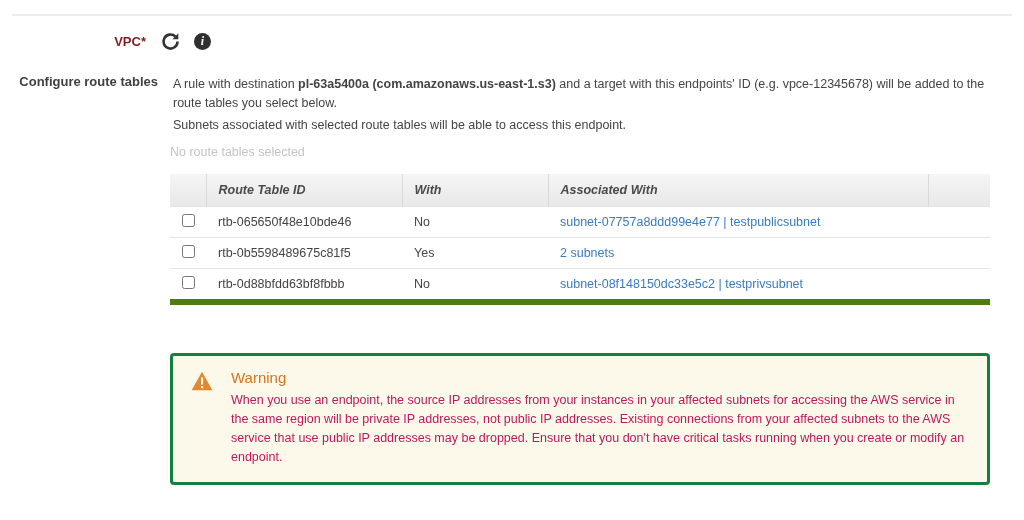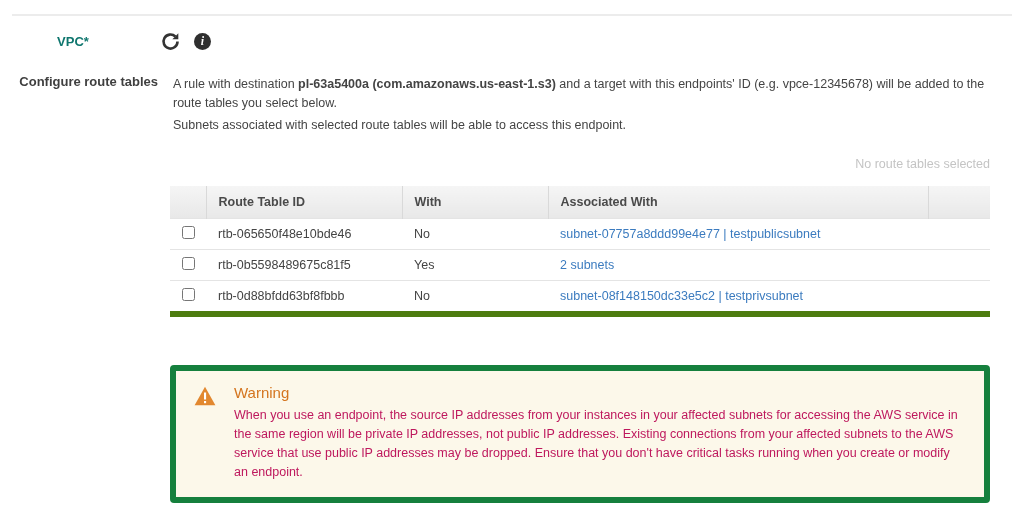--- a/index.html
+++ b/index.html
@@ -7,60 +7,60 @@
   body {
     width:1024px; height:520px; overflow:hidden;
     background:#ffffff; color:#444;
     font-family:"Liberation Sans", sans-serif; font-size:13px;
   }
   .rule { border:none; border-top:2px solid #ececec; margin:0 12px; height:0; }
   .top-rule { margin-top:14px; }
 
   
   .vpc-row { display:flex; align-items:center; margin-top:16px; }
-  .field-label { flex:0 0 146px; text-align:center; font-weight:bold; font-size:13px; color:#0f766e; }
+  .field-label { flex:0 0 146px; text-align:right; font-weight:bold; font-size:13px; color:#7f1d1d; }
   .vpc-select {
     margin-left:24px; width:293px; height:28px; border:1px solid #a9a9a9; border-radius:4px;
     background:#fff; display:flex; align-items:center; justify-content:space-between;
     padding:0 10px; font-size:13px; color:#555; cursor:pointer;
   }
   .caret { width:0; height:0; border-left:4px solid transparent; border-right:4px solid transparent; border-top:5px solid #444; }
   .icon-btn { margin-left:15px; display:inline-flex; align-items:center; cursor:pointer; }
   .info-icon {
     margin-left:14px; width:17px; height:17px; border-radius:50%; background:#2f2f2f; color:#fff;
     display:inline-flex; align-items:center; justify-content:center;
     font-family:"Liberation Serif", serif; font-style:italic; font-weight:bold; font-size:12px; cursor:pointer;
   }
 
   
   .section-row { display:flex; margin-top:21px; }
   .section-label { flex:0 0 158px; text-align:right; font-weight:bold; font-size:13px; color:#3f3f3f; line-height:19px; }
   .section-content { margin-left:12px; width:820px; font-size:12.5px; color:#444; }
   .section-content p { margin:3px; line-height:19px; }
   .para2 { margin-top:14px; }
-  .empty-text { margin-top:22px; color:#c4c4c4; font-size:12.5px;text-align:right; }
+  .empty-text { margin-top:10px; color:#c4c4c4; font-size:12.5px; }
 
   
   table { border-collapse:collapse; width:100%; margin-top:15px; table-layout:fixed; }
   thead th {
     background:linear-gradient(#f5f5f5,#e8e8e8);
     font-size:12.5px; font-weight:bold; color:#4a4a4a; text-align:left;
-    padding:9px 12px; border-left:1px solid #d9d9d9;
+    padding:9px 12px; border-left:1px solid #d9d9d9;font-style:italic;
   }
   thead th:first-child { border-left:none; }
   tbody td { padding:7px 12px; font-size:12.5px; color:#444; border-top:1px solid #e4e4e4; }
   tbody tr:last-child td { border-bottom:6px solid #4d7c0f; }
   td.cb, th.cb { text-align:center; padding-left:4px; padding-right:4px; }
   input[type=checkbox] { width:13px; height:13px; margin:0; cursor:pointer; }
   a.subnet-link { color:#3b7bbf; text-decoration:none; cursor:pointer; }
 
   
   .warning-box {
     margin-top:48px; width:100%;
-    border:6px solid #15803d; border-radius:4px; background:#fcf8ea;
+    border:3px solid #15803d; border-radius:4px; background:#fcf8ea;
     padding:13px 20px 15px 18px; display:flex;
   }
   .warning-icon { flex:0 0 22px; margin-top:2px; }
   .warning-content { margin-left:18px; }
   .warning-title { color:#d4751f; font-size:15px; margin:0 0 5px 0; font-weight:normal; }
   .warning-body { font-size:12.5px; line-height:19px; color:#be185d; max-width:745px; }
 </style>
 </head>
 <body>
 

